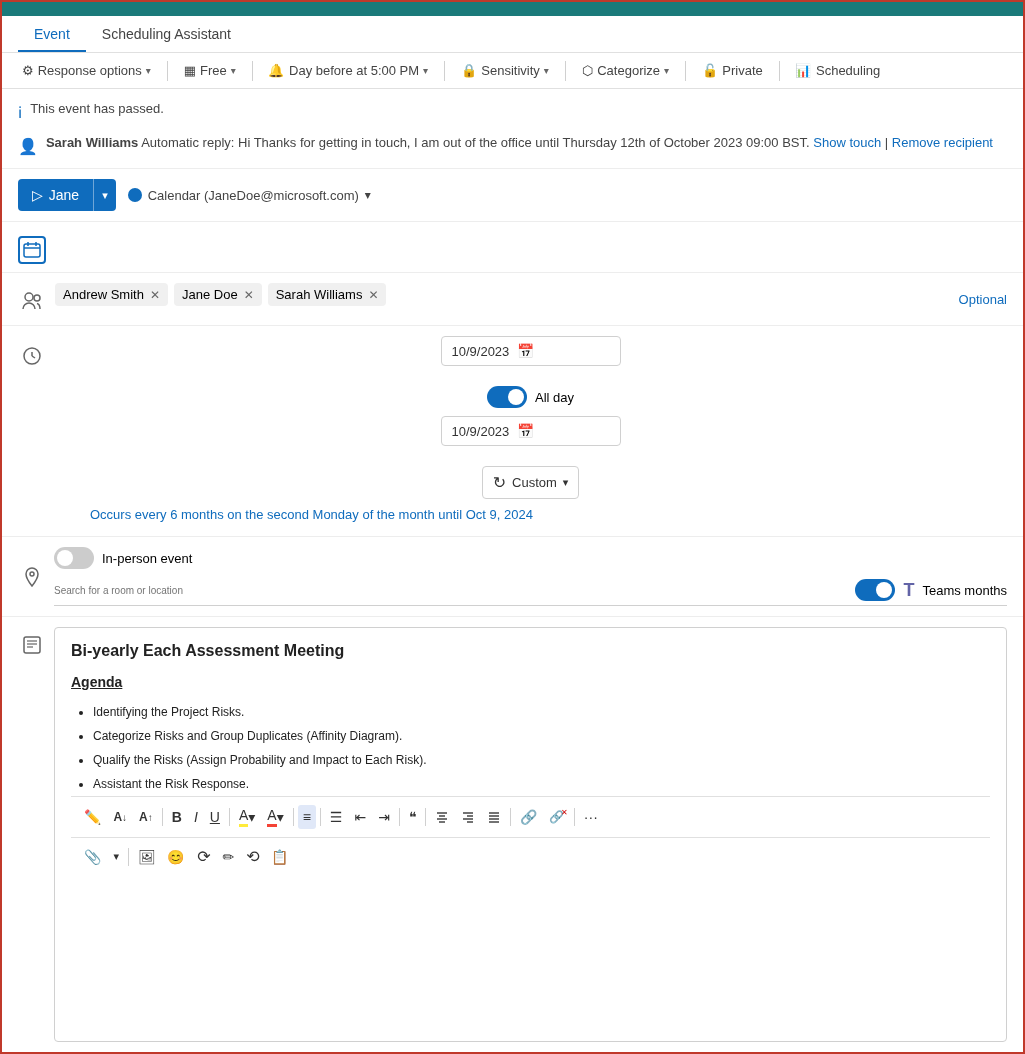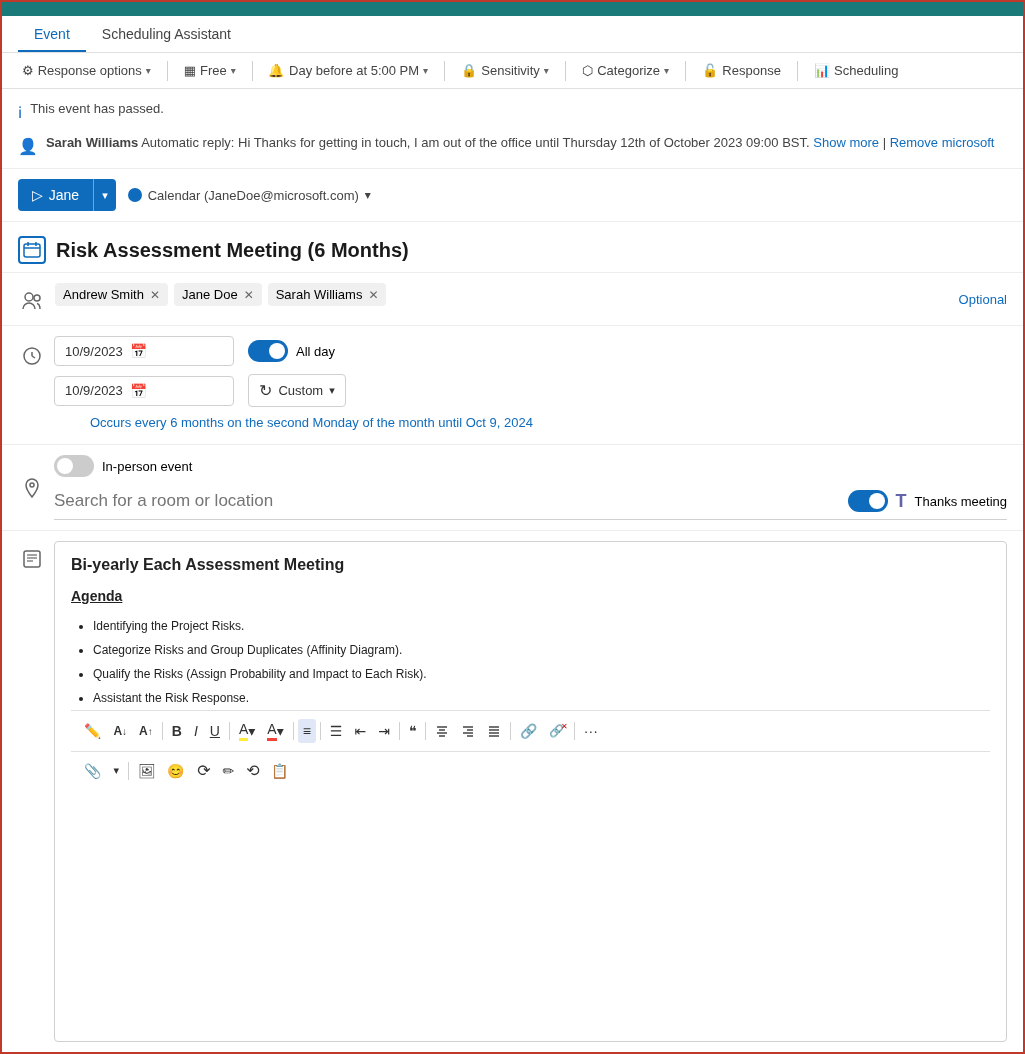--- a/index.html
+++ b/index.html
@@ -218,21 +218,22 @@
     }
     .date-controls {
       display: flex;
       flex-direction: column;
       gap: 8px;
       flex: 1;
     }
     .date-row-line {
       display: flex;
       align-items: center;
-      gap: 14px;
+      gap: 20px;
+      flex-direction: column;
     }
     .date-input {
       display: flex;
       align-items: center;
       border: 1px solid #d0d0d0;
       border-radius: 4px;
       padding: 6px 10px;
       gap: 8px;
       font-size: 13px;
       color: #333;
@@ -309,21 +310,21 @@
     }
     .in-person-line {
       display: flex;
       align-items: center;
       gap: 8px;
       font-size: 13px;
     }
     .search-location {
       border: none;
       outline: none;
-      font-size: 17px;
+      font-size: 10px;
       color: #000000;
       flex: 1;
       padding: 4px 0;
     }
     .teams-toggle-wrap {
       display: flex;
       align-items: center;
       gap: 8px;
       font-size: 13px;
       margin-left: auto;
@@ -442,42 +443,42 @@
     </button>
     <div class="toolbar-divider"></div>
     <button class="toolbar-btn">
       <span>⬡</span>
       <span>Categorize</span>
       <span class="chevron">▾</span>
     </button>
     <div class="toolbar-divider"></div>
     <button class="toolbar-btn">
       <span>🔓</span>
-      <span>Response</span>
+      <span>Private</span>
     </button>
     <div class="toolbar-divider"></div>
     <button class="toolbar-btn">
       <span>📊</span>
       <span>Scheduling</span>
     </button>
   </div>
 
   <div class="alert-bar">
     <div class="alert-item">
       <span style="color:#0f6cbd; font-size:16px;">ℹ</span>
       <span>This event has passed.</span>
     </div>
     <div class="alert-item bold-name" style="margin-top:4px;">
       <span style="color:#666; font-size:16px; margin-top:2px;">👤</span>
       <span>
         <span class="name">Sarah Williams</span>
         <span>Automatic reply: Hi Thanks for getting in touch, I am out of the office until Thursday 12th of October 2023 09:00 BST.</span>
-        <a class="alert-link">Show more</a>
+        <a class="alert-link">Show touch</a>
         <span> | </span>
-        <a class="alert-link">Remove microsoft</a>
+        <a class="alert-link">Remove recipient</a>
       </span>
     </div>
   </div>
 
   <div class="send-area">
     <div class="send-group">
       <button class="send-btn">
         <span>▷</span>
         <span>Jane</span>
       </button>
@@ -492,21 +493,20 @@
 
   <div class="title-area">
     <div class="title-icon">
       <svg width="18" height="18" viewBox="0 0 18 18" fill="none">
         <rect x="1" y="3" width="16" height="13" rx="2" stroke="#0f6cbd" stroke-width="1.5" fill="none"></rect>
         <line x1="1" y1="7" x2="17" y2="7" stroke="#0f6cbd" stroke-width="1.5"></line>
         <line x1="5" y1="1" x2="5" y2="5" stroke="#0f6cbd" stroke-width="1.5"></line>
         <line x1="13" y1="1" x2="13" y2="5" stroke="#0f6cbd" stroke-width="1.5"></line>
       </svg>
     </div>
-    <h1 class="meeting-title">Risk Assessment Meeting (6 Months)</h1>
   </div>
 
   <div class="people-row">
     <div class="people-icon">
       <svg width="22" height="22" viewBox="0 0 22 22" fill="none">
         <circle cx="8" cy="7" r="4" stroke="#666" stroke-width="1.5" fill="none"></circle>
         <path d="M2 19c0-3.31 2.69-6 6-6s6 2.69 6 6" stroke="#666" stroke-width="1.5" fill="none"></path>
         <circle cx="16" cy="8" r="3" stroke="#666" stroke-width="1.5" fill="none"></circle>
         <path d="M19 19c0-2.76-1.34-5-3-5.5" stroke="#666" stroke-width="1.5" fill="none"></path>
       </svg>
@@ -572,21 +572,21 @@
     <div class="in-person-wrap">
       <div class="in-person-line">
         <div class="toggle off"></div>
         <span>In-person event</span>
       </div>
       <div style="display:flex; align-items:center; border-bottom: 1px solid #d0d0d0; padding-bottom:4px;">
         <input class="search-location" type="text" placeholder="Search for a room or location" style="">
         <div class="teams-toggle-wrap">
           <div class="toggle"></div>
           <span style="color:#6264a7; font-size:18px; font-weight:bold;">T</span>
-          <span>Thanks meeting</span>
+          <span>Teams months</span>
         </div>
       </div>
     </div>
   </div>
 
   <div class="body-area">
     <div class="body-icon">
       <svg width="18" height="18" viewBox="0 0 18 18" fill="none">
         <rect x="1" y="1" width="16" height="16" rx="2" stroke="#666" stroke-width="1.5" fill="none"></rect>
         <line x1="4" y1="5" x2="14" y2="5" stroke="#666" stroke-width="1.2"></line>

